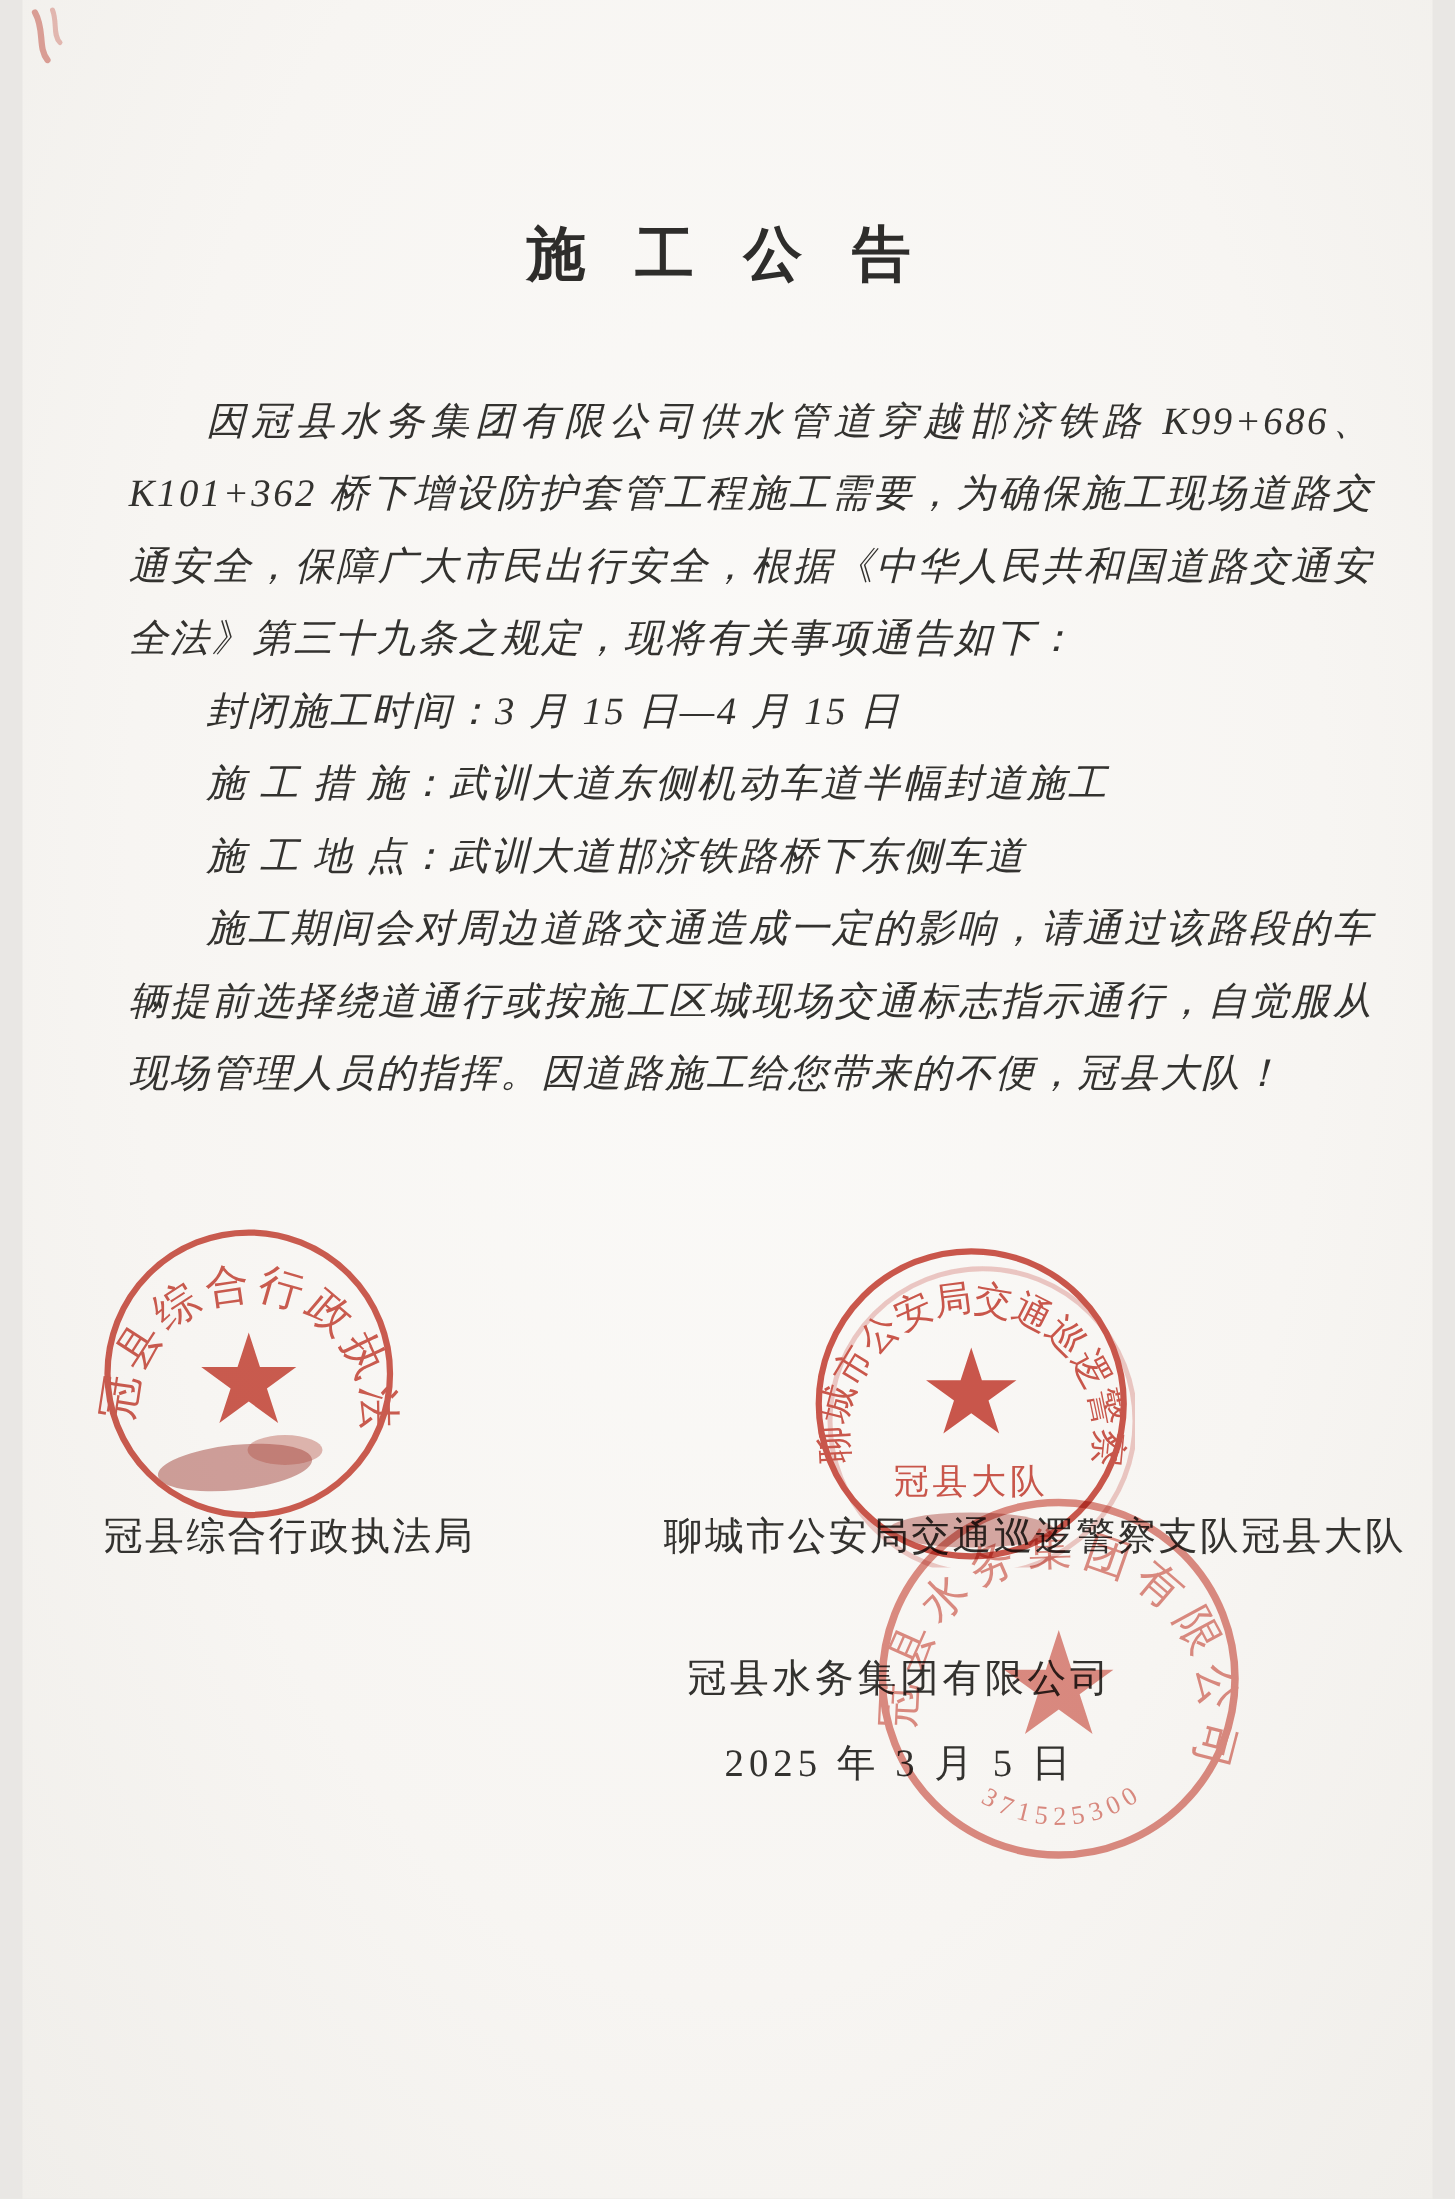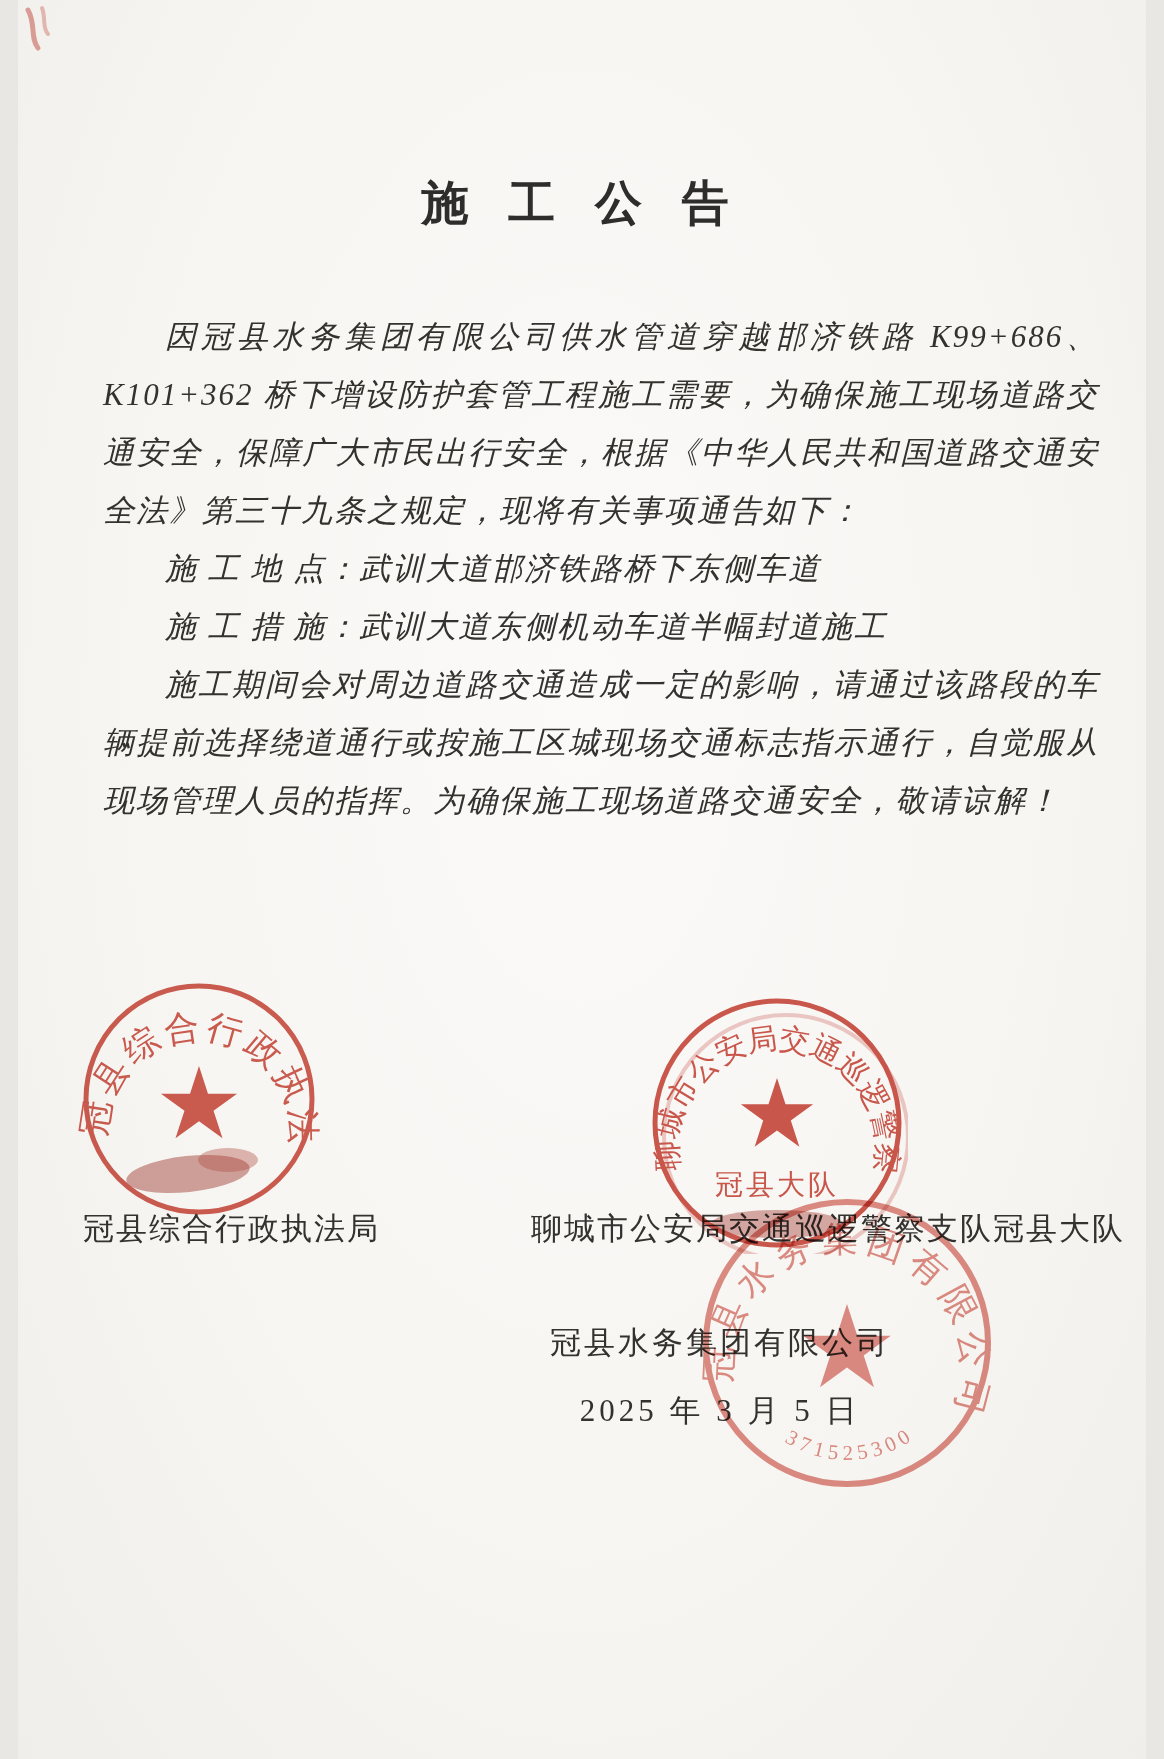--- a/index.html
+++ b/index.html
@@ -51,23 +51,24 @@
 
   <svg class="corner-mark" width="60" height="80" viewBox="0 0 60 80">
     <path d="M6,6 C14,20 8,34 16,44" stroke="#c4584c" stroke-width="5" fill="none" stroke-linecap="round"></path>
     <path d="M20,4 C24,14 20,24 26,30" stroke="#c4584c" stroke-width="4" fill="none" stroke-linecap="round" opacity=".7"></path>
   </svg>
 
   <div class="doc-title">施 工 公 告</div>
 
   <div class="body-block">
     <p class="indent">因冠县水务集团有限公司供水管道穿越邯济铁路 K99+686、K101+362 桥下增设防护套管工程施工需要，为确保施工现场道路交通安全，保障广大市民出行安全，根据《中华人民共和国道路交通安全法》第三十九条之规定，现将有关事项通告如下：</p>
+    <p class="indent">封闭施工时间：3 月 15 日—4 月 15 日</p>
+    <p class="indent">施 工 措 施：武训大道东侧机动车道半幅封道施工</p>
     <p class="indent">施 工 地 点：武训大道邯济铁路桥下东侧车道</p>
-    <p class="indent">施 工 措 施：武训大道东侧机动车道半幅封道施工</p>
-    <p class="indent">施工期间会对周边道路交通造成一定的影响，请通过该路段的车辆提前选择绕道通行或按施工区城现场交通标志指示通行，自觉服从现场管理人员的指挥。为确保施工现场道路交通安全，敬请谅解！</p>
+    <p class="indent">施工期间会对周边道路交通造成一定的影响，请通过该路段的车辆提前选择绕道通行或按施工区城现场交通标志指示通行，自觉服从现场管理人员的指挥。因道路施工给您带来的不便，冠县大队！</p>
   </div>
 
   <div class="sig-row">
     <span>冠县综合行政执法局</span>
     <span>聊城市公安局交通巡逻警察支队冠县大队</span>
   </div>
 
   <div class="issuer-block">
     <div>冠县水务集团有限公司</div>
     <div class="issuer-date">2025 年 3 月 5 日</div>

